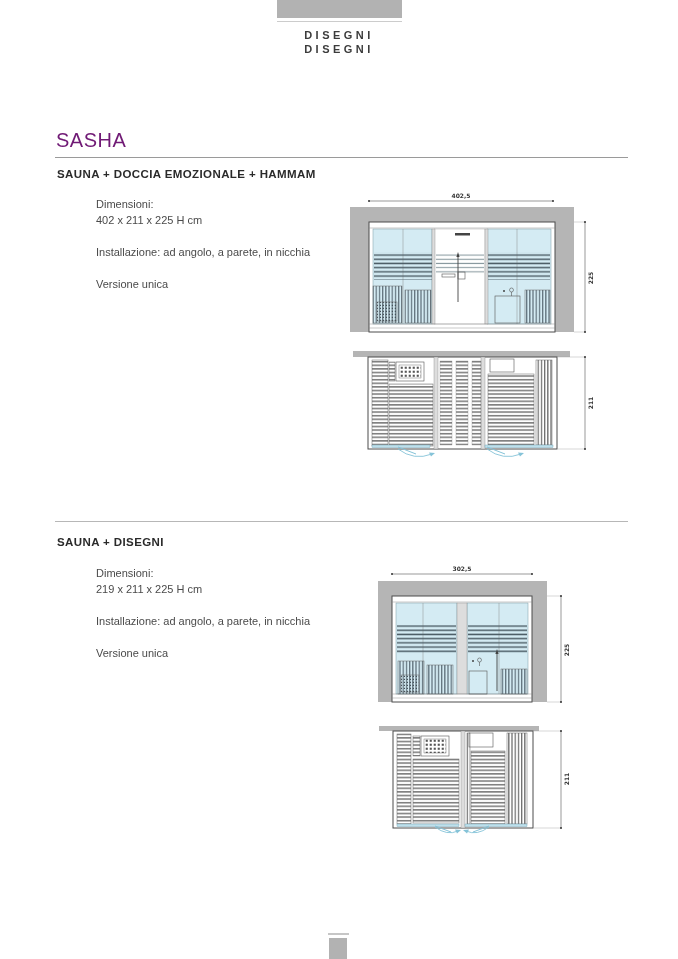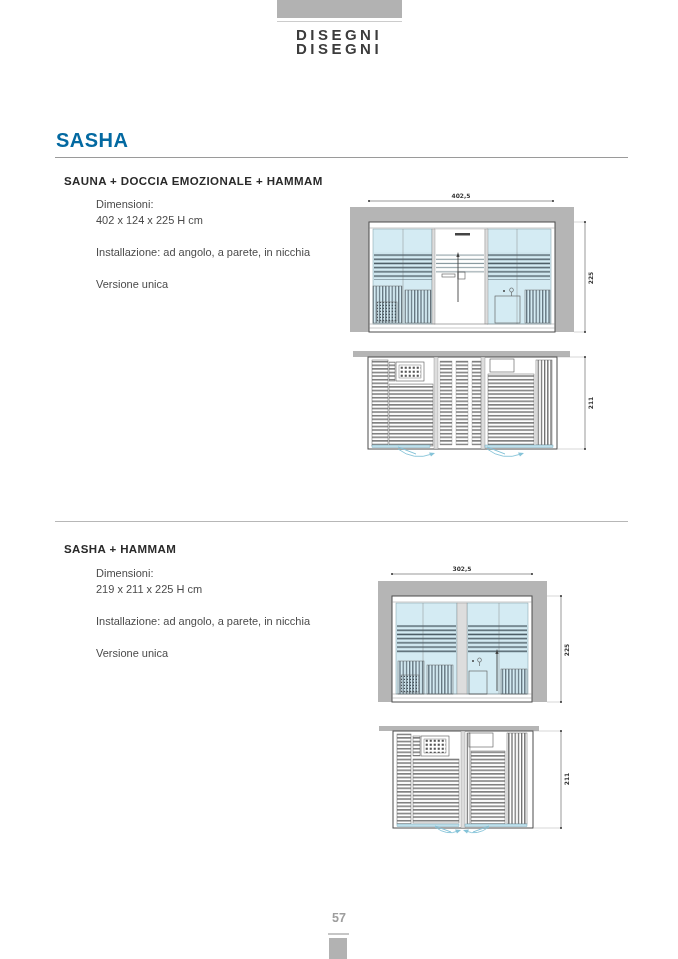--- a/index.html
+++ b/index.html
@@ -5,28 +5,28 @@
   html,body{margin:0;padding:0;background:#ffffff;}
   .page{
     position:relative;width:678px;height:959px;background:#ffffff;overflow:hidden;
     font-family:"Liberation Sans", sans-serif;
   }
   .abs{position:absolute;}
   
   .top-bar{left:277px;top:0;width:125px;height:18px;background:#b2b2b2;}
   .top-rule{left:277px;top:21px;width:125px;height:1px;background:#cccccc;}
   .eyebrow{left:239px;top:28px;width:200px;text-align:center;
-    font-size:15px;font-weight:bold;letter-spacing:3.5px;color:#3c3c3c;line-height:14px;}
+    font-size:11px;font-weight:bold;letter-spacing:3.5px;color:#3c3c3c;line-height:14px;}
   
-  .page-title{left:56px;top:129px;margin:0;font-size:20px;font-weight:bold;
-    letter-spacing:.5px;color:#0369a1;}
+  .page-title{left:56px;top:129px;margin:0;font-size:20px;font-weight:normal;
+    letter-spacing:.5px;color:#701a75;}
   .rule{height:1px;background:#9a9a9a;}
   .rule-1{left:55px;top:157px;width:573px;}
   .rule-2{left:55px;top:521px;width:573px;background:#b7b7b7;}
-  .section-heading{margin:8px;font-size:11.5px;font-weight:bold;letter-spacing:.4px;color:#2a2a2a;}
+  .section-heading{margin:1px;font-size:11.5px;font-weight:bold;letter-spacing:.4px;color:#2a2a2a;}
   .body-text{font-size:11px;line-height:16px;color:#4a4a4a;margin-left:40px;}
   
   .footer-num{left:0;top:911px;width:678px;text-align:center;
     font-size:12.5px;font-weight:bold;color:#9e9e9e;}
   .footer-rule{left:328px;top:933px;width:21px;height:2px;background:#c6c6c6;}
   .footer-square{left:329px;top:938px;width:18px;height:21px;background:#b2b2b2;}
   
   svg{display:block;}
   svg text{font-family:"DejaVu Sans", sans-serif;font-weight:bold;fill:#333333;}
   .dim-line{stroke:#555555;stroke-width:.6;}
@@ -53,21 +53,21 @@
     <div>DISEGNI</div>
     <div>DISEGNI</div>
   </div>
 
   <h1 class="abs page-title">SASHA</h1>
   <div class="abs rule rule-1"></div>
 
   <h2 class="abs section-heading" style="left:56px;top:167px;">SAUNA + DOCCIA EMOZIONALE + HAMMAM</h2>
   <div class="abs body-text" style="left:56px;top:196px;">
     <div>Dimensioni:</div>
-    <div>402 x 124 x 225 H cm</div>
+    <div>402 x 211 x 225 H cm</div>
   </div>
   <div class="abs body-text" style="left:56px;top:244px;">Installazione: ad angolo, a parete, in nicchia</div>
   <div class="abs body-text" style="left:56px;top:276px;">Versione unica</div>
 
   <svg class="abs" style="left:346px;top:190px;" width="265" height="152" viewBox="0 0 265 152">
     <defs>
       <pattern id="e1h" width="6" height="4.2" patternUnits="userSpaceOnUse">
           <rect y="1.3" width="6" height="1.5" fill="#4e5f68"></rect>
         </pattern>
       <pattern id="e1c" width="6" height="4.2" patternUnits="userSpaceOnUse">
@@ -184,21 +184,21 @@
       <line class="ext-line" x1="210" y1="15" x2="237" y2="15"></line>
       <line class="ext-line" x1="210" y1="107" x2="237" y2="107"></line>
       <line class="dim-line" x1="237" y1="15" x2="237" y2="107"></line>
       <circle cx="237" cy="15" r="1" fill="#333"></circle>
         <circle cx="237" cy="107" r="1" fill="#333"></circle>
       <text transform="rotate(-90 245 61)" x="245" y="61" font-size="6" text-anchor="middle">211</text>
     </g>
   </svg>
 
   <div class="abs rule rule-2"></div>
-  <h2 class="abs section-heading" style="left:56px;top:535px;">SASHA + HAMMAM</h2>
+  <h2 class="abs section-heading" style="left:56px;top:535px;">SAUNA + DISEGNI</h2>
   <div class="abs body-text" style="left:56px;top:565px;">
     <div>Dimensioni:</div>
     <div>219 x 211 x 225 H cm</div>
   </div>
   <div class="abs body-text" style="left:56px;top:613px;">Installazione: ad angolo, a parete, in nicchia</div>
   <div class="abs body-text" style="left:56px;top:645px;">Versione unica</div>
 
   <svg class="abs" style="left:373px;top:561px;" width="205" height="152" viewBox="0 0 205 152">
     <defs>
       <pattern id="e2h" width="6" height="4.2" patternUnits="userSpaceOnUse">
@@ -296,17 +296,16 @@
     <g>
       <line class="ext-line" x1="161" y1="20" x2="188" y2="20"></line>
       <line class="ext-line" x1="161" y1="117" x2="188" y2="117"></line>
       <line class="dim-line" x1="188" y1="20" x2="188" y2="117"></line>
       <circle cx="188" cy="20" r="1" fill="#333"></circle>
         <circle cx="188" cy="117" r="1" fill="#333"></circle>
       <text transform="rotate(-90 196 68)" x="196" y="68" font-size="6" text-anchor="middle">211</text>
     </g>
   </svg>
 
-  <div class="abs footer-num">57</div>
   <div class="abs footer-rule"></div>
   <div class="abs footer-square"></div>
 
 </div>
 
 </body></html>

